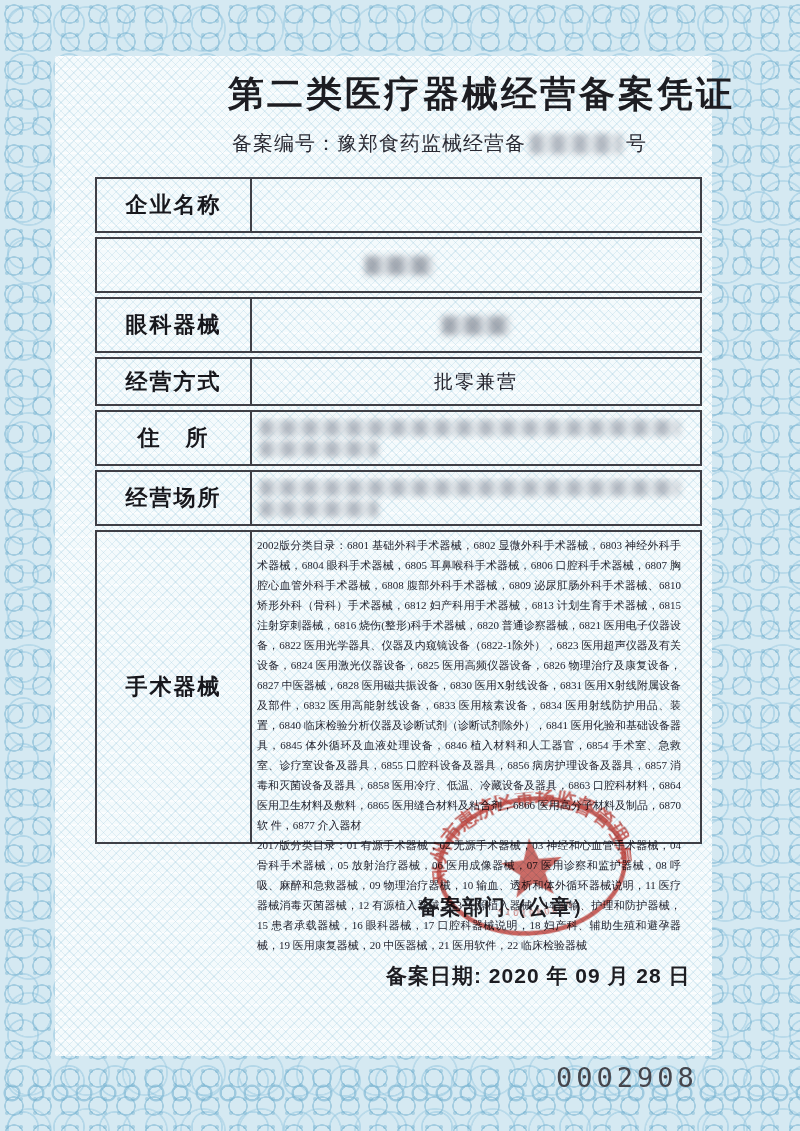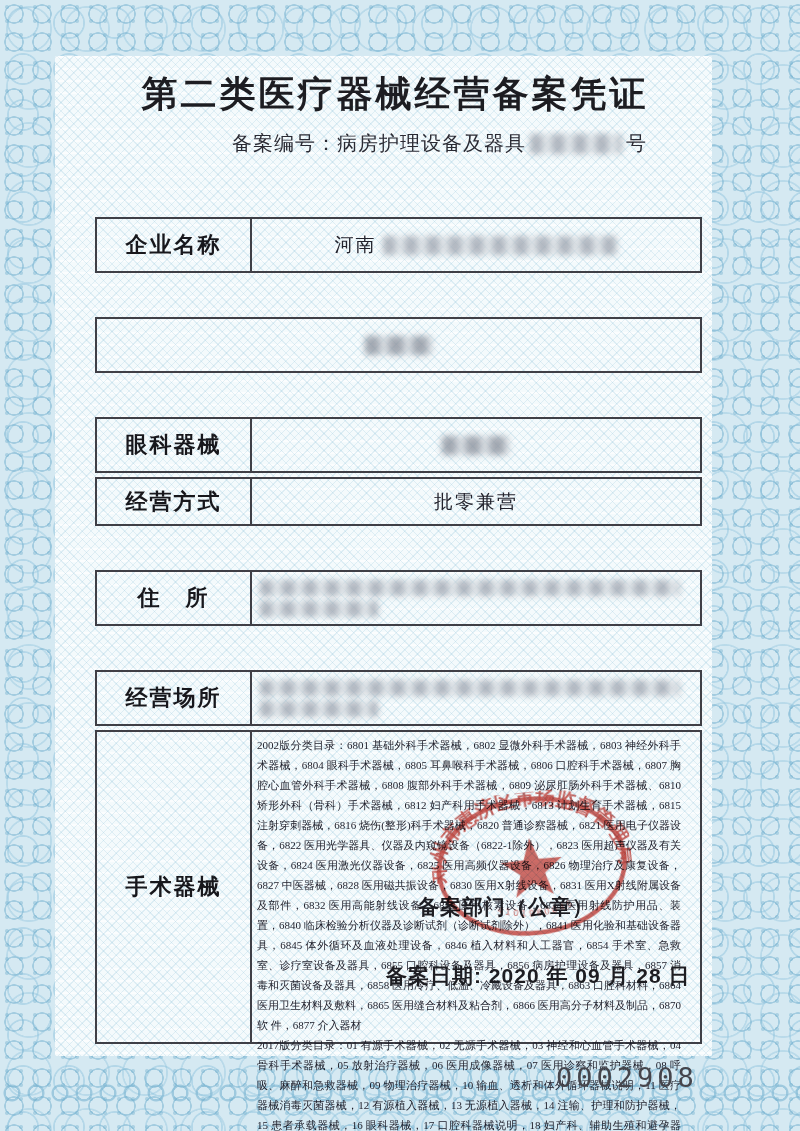--- a/index.html
+++ b/index.html
@@ -21,40 +21,40 @@
       repeating-linear-gradient(45deg, rgba(128,186,212,.20) 0 1px, rgba(255,255,255,0) 1px 6px),
       repeating-linear-gradient(-45deg, rgba(128,186,212,.20) 0 1px, rgba(255,255,255,0) 1px 6px),
       repeating-linear-gradient(180deg, rgba(255,255,255,.65) 0 2px, rgba(255,255,255,0) 2px 12px);
   }
   .bottom-strip{
     position:absolute;left:0;right:0;bottom:24px;height:26px;z-index:0;
     background-image:radial-gradient(circle, rgba(255,255,255,0) 0 6px, rgba(122,180,209,.6) 6.5px 8px, rgba(255,255,255,0) 9px);
     background-size:24px 24px;
   }
   .title{
-    position:absolute;left:55px;top:70px;width:680px;text-align:center;z-index:2;
+    position:absolute;left:55px;top:70px;width:680px;text-align:right;z-index:2;
     font-size:36px;font-weight:700;letter-spacing:3px;color:#1d1d22;
   }
   .filing-line{
     position:absolute;left:232px;top:130px;z-index:2;
     font-family:"Liberation Serif",serif;font-size:20px;color:#2a2a33;letter-spacing:1px;white-space:nowrap;
   }
   .table{position:absolute;left:95px;top:177px;width:607px;z-index:2;display:flex;flex-direction:column;gap:4px;}
   .row{display:flex;border:2px solid #3f3f46;background:transparent;}
   .cell-label{
     width:153px;flex:0 0 153px;border-right:2px solid #3f3f46;
     display:flex;align-items:center;justify-content:center;
     font-size:22px;font-weight:600;letter-spacing:2px;color:#17171c;text-align:center;
   }
   .cell-value{
     flex:1;display:flex;align-items:center;justify-content:center;
     font-family:"Liberation Serif",serif;font-size:19px;color:#22222c;letter-spacing:2px;
   }
   .cell-value.addr{flex-direction:column;align-items:flex-start;justify-content:center;padding:4px 8px;gap:5px;}
-  .h52{height:52px;margin-top:40px;} .h45{height:45px;} .h46{height:46px;} .h310{height:310px;}
+  .h52{height:52px;} .h45{height:45px;} .h46{height:46px;} .h310{height:310px;}
   .redact{
     display:inline-block;border-radius:2px;opacity:.8;filter:blur(3px);
     background:repeating-linear-gradient(90deg,#8f95a0 0 14px,#cdd2d8 14px 24px);
   }
   .redact.light{background:repeating-linear-gradient(90deg,#a2a8b2 0 12px,#d8dde2 12px 22px);}
   .r-filing{width:92px;height:20px;vertical-align:-4px;margin:0 4px;}
   .r-name{width:235px;height:19px;vertical-align:-3px;margin-left:6px;}
   .r-person{width:68px;height:19px;}
   .r-line1{width:420px;height:16px;}
   .r-line2{width:118px;height:16px;}
@@ -76,31 +76,27 @@
 </head>
 <body>
 
 <div class="page">
   <div class="inner"></div>
   <div class="bottom-strip"></div>
 
   <div class="title">第二类医疗器械经营备案凭证</div>
 
   <div class="filing-line">
-    <span>备案编号：</span><span>病房护理设备及器具</span><span class="redact light r-filing"></span><span>号</span>
+    <span>备案编号：</span><span>豫郑食药监械经营备</span><span class="redact light r-filing"></span><span>号</span>
   </div>
 
   <div class="table">
 
     <div class="row h52">
       <div class="cell-label">企业名称</div>
-      <div class="cell-value">
-        <span>河南</span>
-        <span class="redact light r-name"></span>
-      </div>
     </div>
 
     <div class="row h52">
       <div class="cell-value">
         <span class="redact r-person"></span>
       </div>
     </div>
 
     <div class="row h52">
       <div class="cell-label">眼科器械</div>

